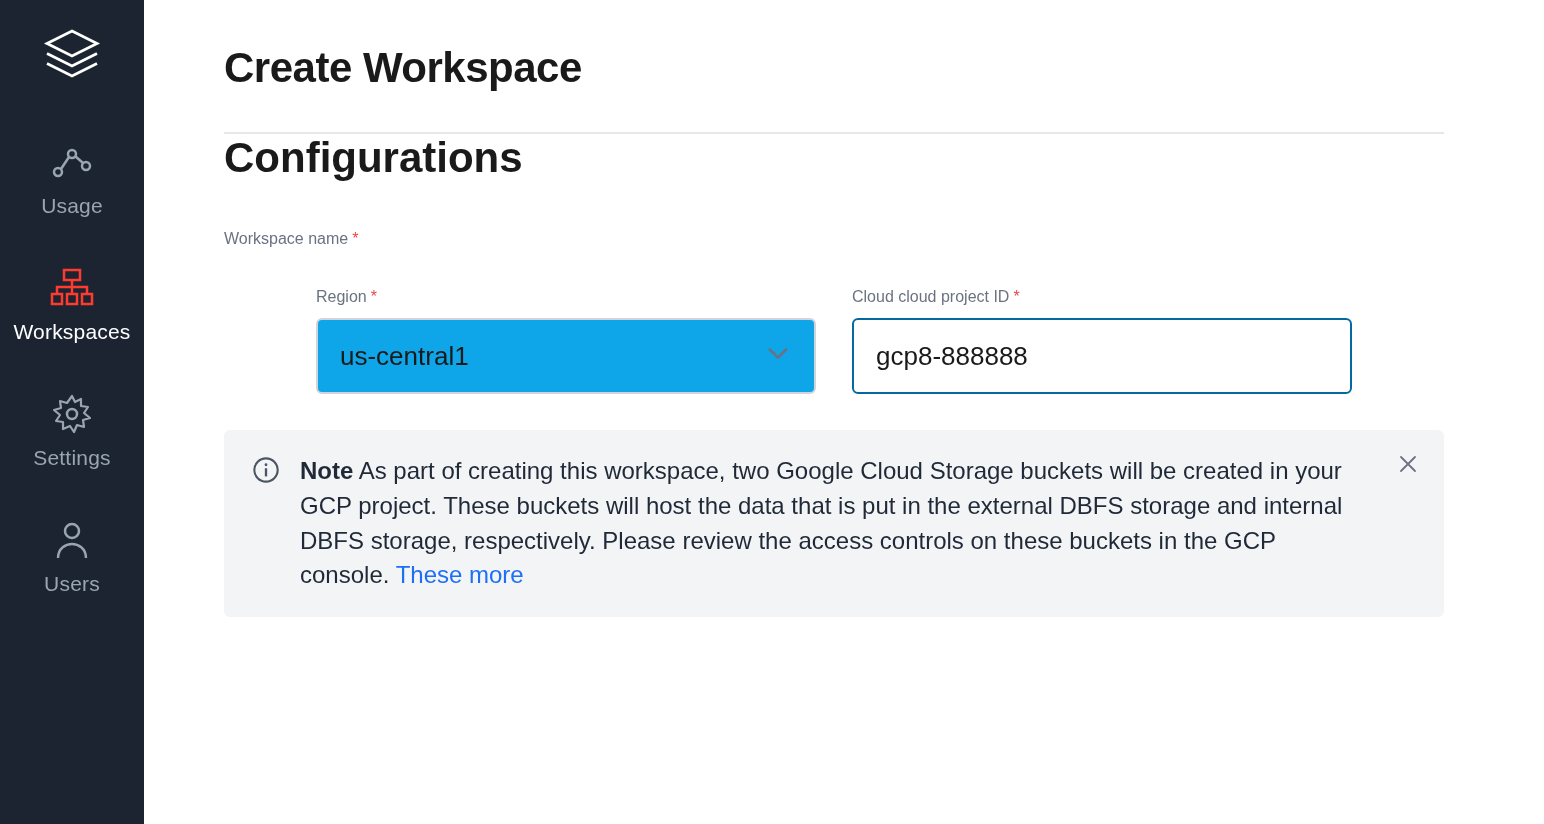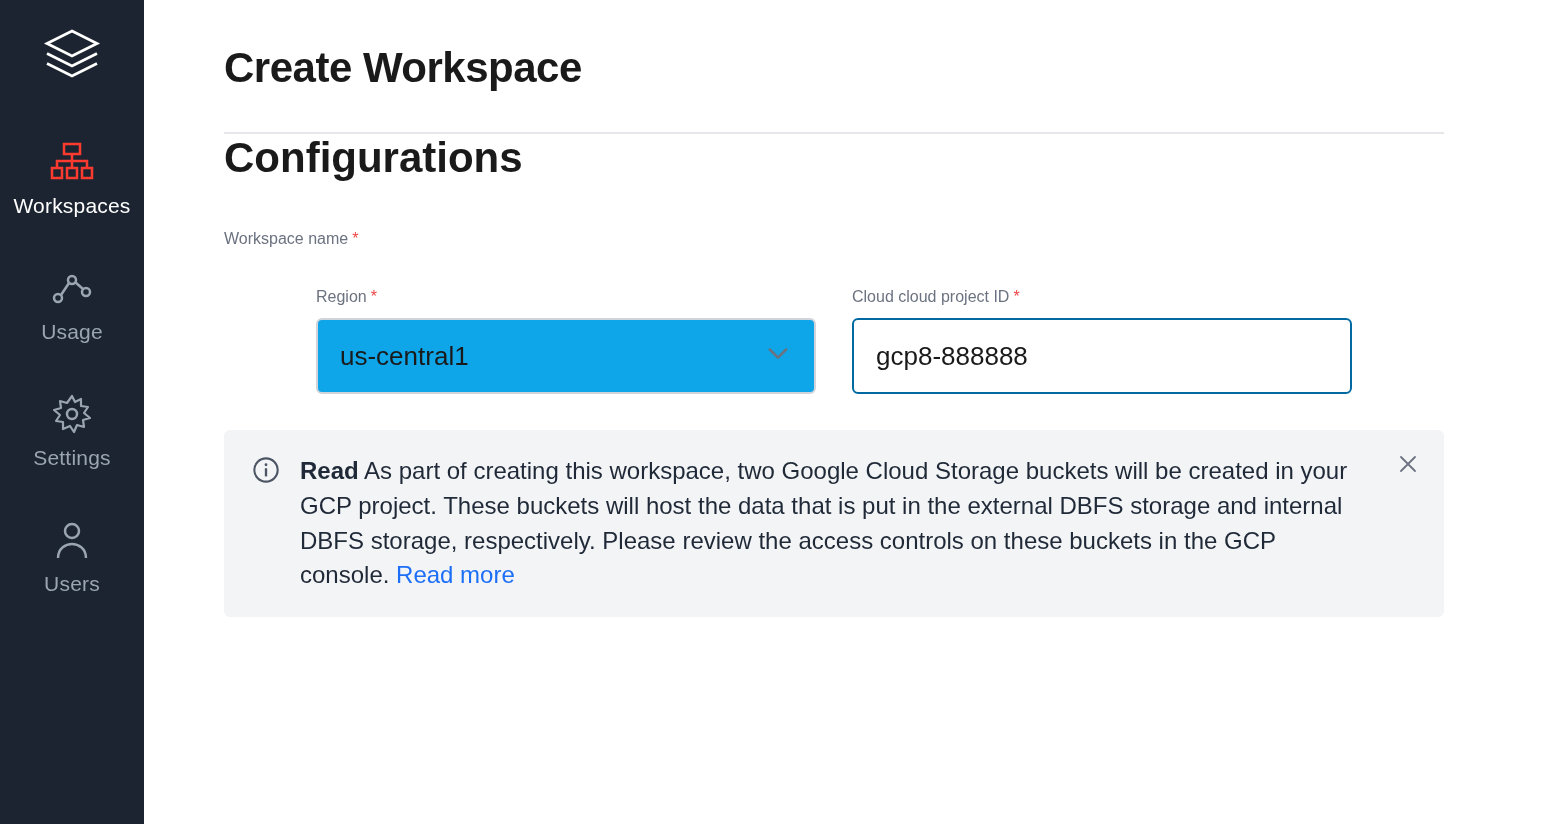--- a/index.html
+++ b/index.html
@@ -141,43 +141,43 @@
 
 <nav class="sidebar">
   <div class="logo-wrap">
     <svg width="60" height="60" viewBox="0 0 48 48" fill="none">
       <path d="M24 4 L44 14 L24 24 L4 14 Z" stroke="#fff" stroke-width="2.2" fill="none"></path>
       <path d="M4 22 L24 32 L44 22" stroke="#fff" stroke-width="2.2" fill="none"></path>
       <path d="M4 30 L24 40 L44 30" stroke="#fff" stroke-width="2.2" fill="none"></path>
     </svg>
   </div>
 
+  <div class="nav-item">
+    <span class="nav-icon">
+      <svg width="44" height="40" viewBox="0 0 44 40" fill="none">
+        <circle cx="8" cy="30" r="4" stroke="#9aa5b1" stroke-width="2.5"></circle>
+        <circle cx="22" cy="12" r="4" stroke="#9aa5b1" stroke-width="2.5"></circle>
+        <circle cx="36" cy="24" r="4" stroke="#9aa5b1" stroke-width="2.5"></circle>
+        <path d="M11 27 L19 15 M25 14 L33 21" stroke="#9aa5b1" stroke-width="2.5"></path>
+      </svg>
+    </span>
+    <span class="nav-label">Usage</span>
+  </div>
+
   <div class="nav-item active">
     <span class="nav-icon">
       <svg width="44" height="40" viewBox="0 0 44 40" fill="none">
         <rect x="14" y="2" width="16" height="10" stroke="#ff3b30" stroke-width="2.5"></rect>
         <rect x="2" y="26" width="10" height="10" stroke="#ff3b30" stroke-width="2.5"></rect>
         <rect x="17" y="26" width="10" height="10" stroke="#ff3b30" stroke-width="2.5"></rect>
         <rect x="32" y="26" width="10" height="10" stroke="#ff3b30" stroke-width="2.5"></rect>
         <path d="M22 12 V19 M7 26 V19 H37 V26 M22 19 V26" stroke="#ff3b30" stroke-width="2.5"></path>
       </svg>
     </span>
     <span class="nav-label">Workspaces</span>
-  </div>
-
-  <div class="nav-item">
-    <span class="nav-icon">
-      <svg width="44" height="40" viewBox="0 0 44 40" fill="none">
-        <circle cx="8" cy="30" r="4" stroke="#9aa5b1" stroke-width="2.5"></circle>
-        <circle cx="22" cy="12" r="4" stroke="#9aa5b1" stroke-width="2.5"></circle>
-        <circle cx="36" cy="24" r="4" stroke="#9aa5b1" stroke-width="2.5"></circle>
-        <path d="M11 27 L19 15 M25 14 L33 21" stroke="#9aa5b1" stroke-width="2.5"></path>
-      </svg>
-    </span>
-    <span class="nav-label">Usage</span>
   </div>
 
   <div class="nav-item">
     <span class="nav-icon">
       <svg width="40" height="40" viewBox="0 0 40 40" fill="none">
         <circle cx="20" cy="20" r="5" stroke="#9aa5b1" stroke-width="2.5"></circle>
         <path d="M20 2 L23 8 L29 5 L29 12 L36 13 L32 19 L38 24 L31 26 L32 33 L25 31 L22 38 L18 32 L11 35 L11 28 L4 27 L8 21 L2 16 L9 14 L8 7 L15 9 Z" stroke="#9aa5b1" stroke-width="2.2" fill="none" stroke-linejoin="round"></path>
       </svg>
     </span>
     <span class="nav-label">Settings</span>
@@ -233,21 +233,21 @@
 
     <div class="note-box">
       <span class="note-icon">
         <svg width="28" height="28" viewBox="0 0 24 24" fill="none">
           <circle cx="12" cy="12" r="10" stroke="#4b5563" stroke-width="1.8"></circle>
           <circle cx="12" cy="7.5" r="1.2" fill="#4b5563"></circle>
           <rect x="11" y="10.5" width="2" height="7" fill="#4b5563"></rect>
         </svg>
       </span>
       <div class="note-text">
-        <b>Read</b><span> As part of creating this workspace, two Google Cloud Storage buckets will be created in your GCP project. These buckets will host the data that is put in the external DBFS storage and internal DBFS storage, respectively. Please review the access controls on these buckets in the GCP console. </span><a class="note-link">Read more</a>
+        <b>Note</b><span> As part of creating this workspace, two Google Cloud Storage buckets will be created in your GCP project. These buckets will host the data that is put in the external DBFS storage and internal DBFS storage, respectively. Please review the access controls on these buckets in the GCP console. </span><a class="note-link">These more</a>
       </div>
       <span class="close-btn">
         <svg width="24" height="24" viewBox="0 0 24 24" fill="none">
           <path d="M5 5 L19 19 M19 5 L5 19" stroke="#6b7280" stroke-width="1.8" stroke-linecap="round"></path>
         </svg>
       </span>
     </div>
 
   </div>
 </main>

